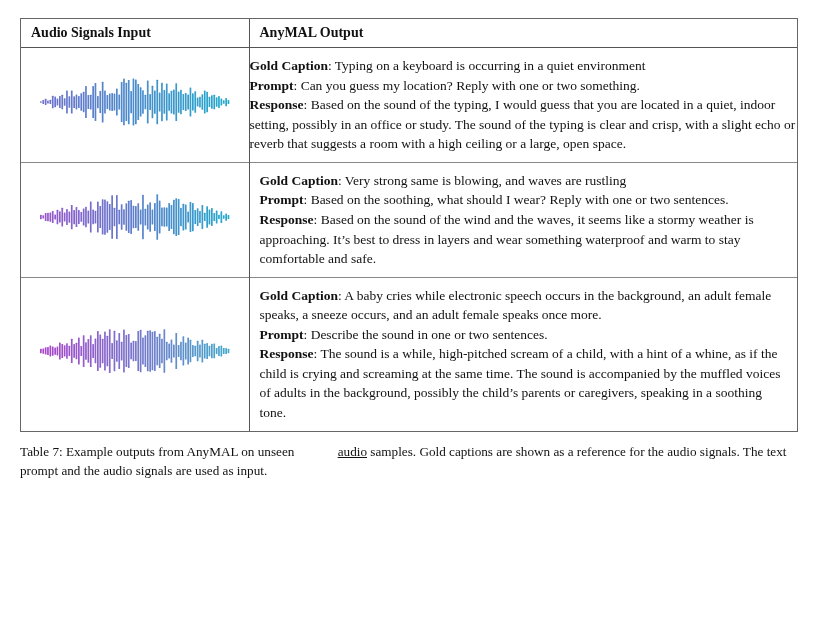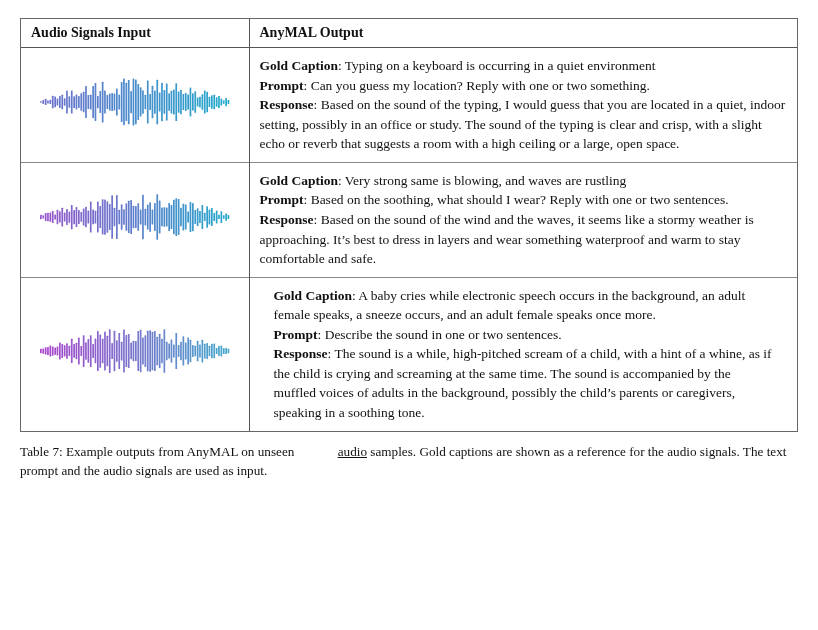--- a/index.html
+++ b/index.html
@@ -140,21 +140,21 @@
               <rect x="168.6" y="21.8" width="1.7" height="10.3" fill="rgb(43,163,204)" rx="0.5"></rect>
               <rect x="171.0" y="20.2" width="1.7" height="13.6" fill="rgb(42,164,204)" rx="0.5"></rect>
               <rect x="173.4" y="19.8" width="1.7" height="14.4" fill="rgb(41,165,204)" rx="0.5"></rect>
               <rect x="175.8" y="22.3" width="1.7" height="9.4" fill="rgb(40,166,204)" rx="0.5"></rect>
               <rect x="178.1" y="20.9" width="1.7" height="12.2" fill="rgb(39,166,204)" rx="0.5"></rect>
               <rect x="180.5" y="23.4" width="1.7" height="7.1" fill="rgb(38,167,204)" rx="0.5"></rect>
               <rect x="182.9" y="25.3" width="1.7" height="3.4" fill="rgb(37,168,204)" rx="0.5"></rect>
               <rect x="185.3" y="22.9" width="1.7" height="8.3" fill="rgb(36,169,204)" rx="0.5"></rect>
               <rect x="187.6" y="25.0" width="1.7" height="4.1" fill="rgb(35,169,204)" rx="0.5"></rect>
             </svg></td>
-          <td style="padding: 8px 10px; line-height: 1.45; font-family: Liberation Serif, serif;">
+          <td style="padding: 8px 0; line-height: 1.45; font-family: Liberation Serif, serif;">
             <p><span class="bold">Gold Caption</span><span>: Typing on a keyboard is occurring in a quiet environment</span></p>
             <p><span class="bold">Prompt</span><span>:  Can you guess my location?  Reply with one or two something.</span></p>
             <p><span class="bold">Response</span><span>: Based on the sound of the typing, I would guess that you are located in a quiet, indoor setting, possibly in an office or study. The sound of the typing is clear and crisp, with a slight echo or reverb that suggests a room with a high ceiling or a large, open space.</span></p>
           </td>
         </tr>
         <tr style="border-bottom: 1px solid rgb(136, 136, 136);">
           <td style="text-align: center; vertical-align: middle; padding: 10px 8px;"><svg width="190" height="54" viewBox="0 0 190 54" xmlns="http://www.w3.org/2000/svg">
               <rect x="0.0" y="24.8" width="1.7" height="4.4" fill="rgb(153,85,204)" rx="0.5"></rect>
               <rect x="2.4" y="25.3" width="1.7" height="3.3" fill="rgb(152,86,204)" rx="0.5"></rect>
               <rect x="4.8" y="23.1" width="1.7" height="7.9" fill="rgb(150,87,204)" rx="0.5"></rect>
@@ -318,21 +318,21 @@
               <rect x="168.6" y="21.7" width="1.7" height="10.6" fill="rgb(79,159,204)" rx="0.5"></rect>
               <rect x="171.0" y="19.8" width="1.7" height="14.4" fill="rgb(78,160,204)" rx="0.5"></rect>
               <rect x="173.4" y="19.6" width="1.7" height="14.7" fill="rgb(77,161,204)" rx="0.5"></rect>
               <rect x="175.8" y="24.1" width="1.7" height="5.9" fill="rgb(76,162,204)" rx="0.5"></rect>
               <rect x="178.1" y="22.1" width="1.7" height="9.8" fill="rgb(74,164,204)" rx="0.5"></rect>
               <rect x="180.5" y="21.5" width="1.7" height="11.0" fill="rgb(73,165,204)" rx="0.5"></rect>
               <rect x="182.9" y="24.0" width="1.7" height="5.9" fill="rgb(72,166,204)" rx="0.5"></rect>
               <rect x="185.3" y="24.1" width="1.7" height="5.8" fill="rgb(71,167,204)" rx="0.5"></rect>
               <rect x="187.6" y="24.7" width="1.7" height="4.6" fill="rgb(69,169,204)" rx="0.5"></rect>
             </svg></td>
-          <td style="padding: 8px 24px; line-height: 1.45;">
+          <td style="padding: 8px 10px; line-height: 1.45;">
             <p><span class="bold">Gold Caption</span><span>: A baby cries while electronic speech occurs in the background, an adult female speaks, a sneeze occurs, and an adult female speaks once more.</span></p>
             <p><span class="bold">Prompt</span><span>: Describe the sound in one or two sentences.</span></p>
             <p><span class="bold">Response</span><span>:  The sound is a while, high-pitched scream of a child, with a hint of a whine, as if the child is crying and screaming at the same time. The sound is accompanied by the muffled voices of adults in the background, possibly the child’s parents or caregivers, speaking in a soothing tone.</span></p>
           </td>
         </tr>
       </tbody>
   </table>
 </div>
 
 <p class="caption-text">Table 7: Example outputs from AnyMAL on unseen <u>audio</u> samples. Gold captions are shown as a reference for the audio signals. The text prompt and the audio signals are used as input.</p>

